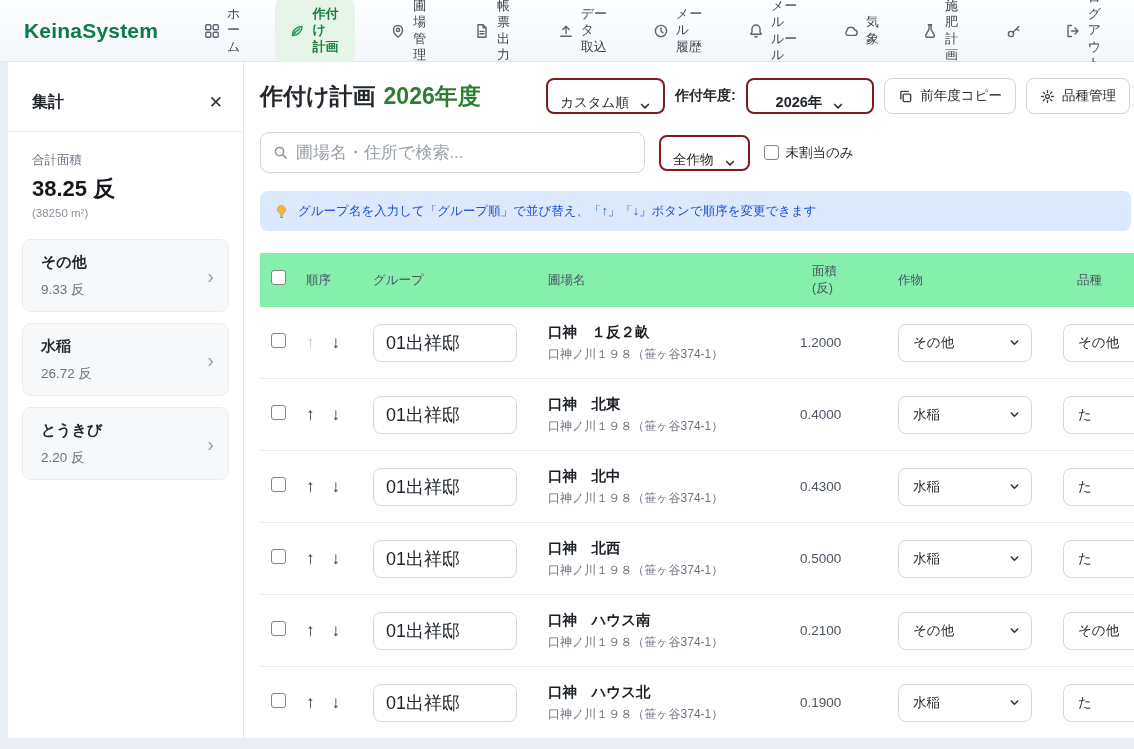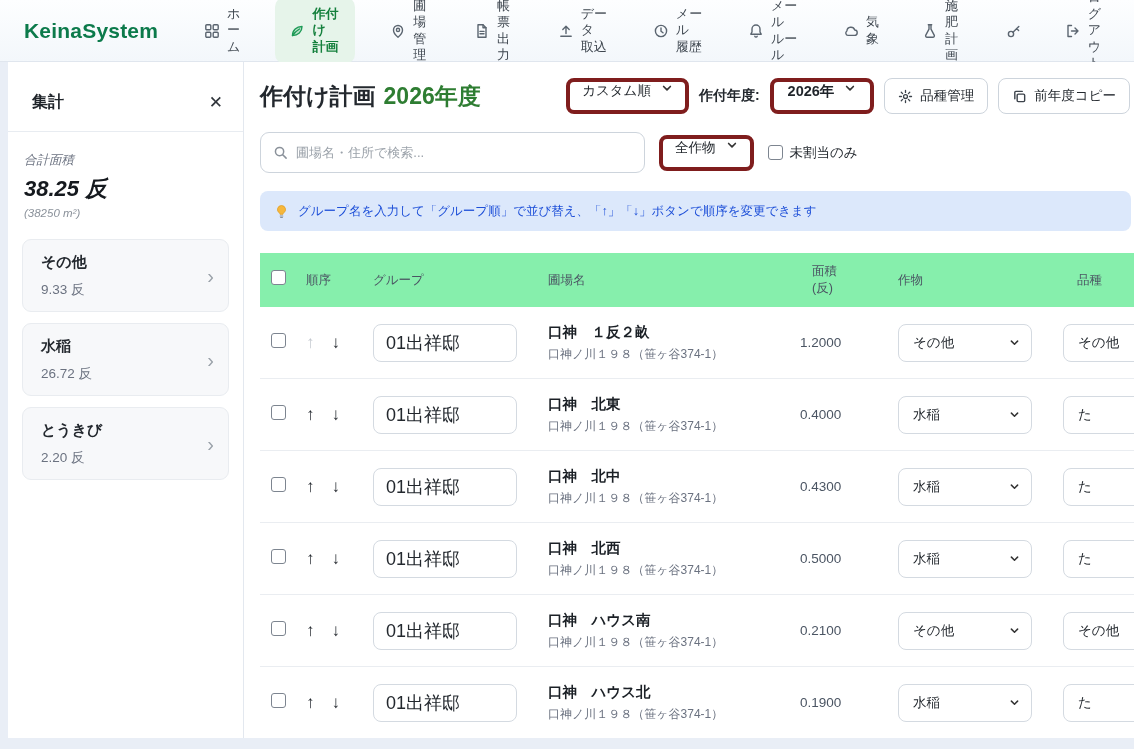--- a/index.html
+++ b/index.html
@@ -36,62 +36,62 @@
   .sidebar {
     width:236px; margin-left:8px; background:#ffffff;
     border-right:1px solid #e3e8ef;
   }
   .sb-head {
     display:flex; align-items:center; justify-content:space-between;
     padding:30px 20px 18px 24px; border-bottom:1px solid #e8ecf1;
   }
   .sb-title { font-size:16px; font-weight:700; color:#1f242a; }
   .sb-close { font-size:17px; color:#30353b; cursor:pointer; line-height:1; }
-  .sb-total { padding:20px 16px 6px;font-style:italic; }
+  .sb-total { padding:20px 24px 6px; }
   .sb-total-label { font-size:12.5px; color:#6b7280; margin-bottom:5px; }
   .sb-total-value { font-size:22px; font-weight:700; color:#15191e; }
   .sb-total-sub { font-size:11.5px; color:#8a919a; margin-top:3px; }
   .sb-cards { padding:14px 14px 0 14px; display:flex; flex-direction:column; gap:11px; }
   .sb-card {
     background:#f7f8fa; border:1px solid #e9ecf0; border-radius:9px;
     padding:13px 14px 12px 18px;
     display:flex; align-items:center; justify-content:space-between; cursor:pointer;
   }
   .sb-card-name { font-size:15px; font-weight:700; color:#23282e; }
   .sb-card-value { font-size:13.5px; color:#6b7280; margin-top:9px; }
   .sb-card-chev { font-size:20px; color:#9aa1a9; }
   
   .main { flex:1; background:#ffffff; overflow:hidden; padding:16px 0 0 16px; }
   .title-row { display:flex; align-items:center; margin-bottom:18px; padding-right:4px; }
   .page-title { font-size:23px; font-weight:700; color:#23282e; }
   .page-title .year { color:#2e7d32; margin-left:8px; }
   .title-controls { margin-left:auto; display:flex; align-items:center; gap:10px; }
   .sel {
-    display:inline-flex; align-items:flex-start; gap:10px;
-    background:#fff; border:4px solid #7f1d1d; border-radius:8px;
+    display:inline-flex; align-items:flex-end; gap:10px;
+    background:#fff; border:2px solid #7f1d1d; border-radius:8px;
     height:36px; padding:0 12px; font-size:13.5px; color:#1f242a; cursor:pointer;
   }
   .sel svg { width:12px; height:12px; color:#333; }
-  .sel.bold { font-weight:700; font-size:14.5px; padding:0 14px; }
+  .sel.bold { font-weight:700; font-size:14.5px; padding:0 28px; }
   .lbl-strong { font-size:14px; font-weight:700; color:#23282e; }
   .btn {
     display:inline-flex; align-items:center; gap:7px;
     background:#fff; border:1px solid #cdd4dc; border-radius:8px;
     height:36px; padding:0 13px; font-size:13.5px; color:#23282e; cursor:pointer;
   }
   .btn svg { width:15px; height:15px; color:#3c434b; }
   
   .search-row { display:flex; align-items:center; gap:14px; margin-bottom:18px; padding-right:4px; }
   .search-box {
     flex:0 0 385px; height:41px; border:1px solid #cdd4dc; border-radius:9px;
     display:flex; align-items:center; padding:0 12px; gap:8px; background:#fff;
   }
   .search-box svg { width:15px; height:15px; color:#8a919a; flex:none; }
   .search-box input {
-    border:none; outline:none; font-size:13px; width:100%;
+    border:none; outline:none; font-size:17px; width:100%;
     font-family:inherit; color:#23282e; background:transparent;
   }
   .search-box input::placeholder { color:#9aa1a9; }
   .chk { display:flex; align-items:center; gap:7px; font-size:13.5px; color:#23282e; cursor:pointer; }
   .chk .box { width:15px; height:15px; border:1.5px solid #7d8590; border-radius:3px; background:#fff; }
   
   .banner {
     background:#dce8fb; border-radius:8px; height:40px;
     display:flex; align-items:center; gap:9px; padding:0 14px;
     margin-right:3px; margin-bottom:22px;
@@ -247,32 +247,32 @@
             </svg>
         </div>
         <span class="lbl-strong">作付年度:</span>
         <div class="sel bold">
           <span>2026年</span>
           <svg viewBox="0 0 16 16" fill="none" stroke="currentColor" stroke-width="2.2" stroke-linecap="round" stroke-linejoin="round">
               <path d="M3.5 6l4.5 4.5L12.5 6"></path>
             </svg>
         </div>
         <button class="btn">
+          <svg viewBox="0 0 16 16" fill="none" stroke="currentColor" stroke-width="1.5" stroke-linecap="round" stroke-linejoin="round">
+              <rect x="5.5" y="5.5" width="8" height="8" rx="1.2"></rect>
+              <path d="M3 10.5v-7a1 1 0 0 1 1-1h7"></path>
+            </svg>
+          <span>前年度コピー</span>
+        </button>
+        <button class="btn">
           <svg viewBox="0 0 16 16" fill="none" stroke="currentColor" stroke-width="1.4" stroke-linecap="round" stroke-linejoin="round">
               <circle cx="8" cy="8" r="2.1"></circle>
               <path d="M8 1.6v2M8 12.4v2M1.6 8h2M12.4 8h2M3.5 3.5l1.4 1.4M11.1 11.1l1.4 1.4M12.5 3.5l-1.4 1.4M4.9 11.1l-1.4 1.4"></path>
             </svg>
           <span>品種管理</span>
-        </button>
-        <button class="btn">
-          <svg viewBox="0 0 16 16" fill="none" stroke="currentColor" stroke-width="1.5" stroke-linecap="round" stroke-linejoin="round">
-              <rect x="5.5" y="5.5" width="8" height="8" rx="1.2"></rect>
-              <path d="M3 10.5v-7a1 1 0 0 1 1-1h7"></path>
-            </svg>
-          <span>前年度コピー</span>
         </button>
       </div>
     </div>
 
     <div class="search-row">
       <div class="search-box">
         <svg viewBox="0 0 16 16" fill="none" stroke="currentColor" stroke-width="1.6" stroke-linecap="round">
             <circle cx="7" cy="7" r="4.4"></circle>
             <path d="M10.4 10.4L14 14"></path>
           </svg>

